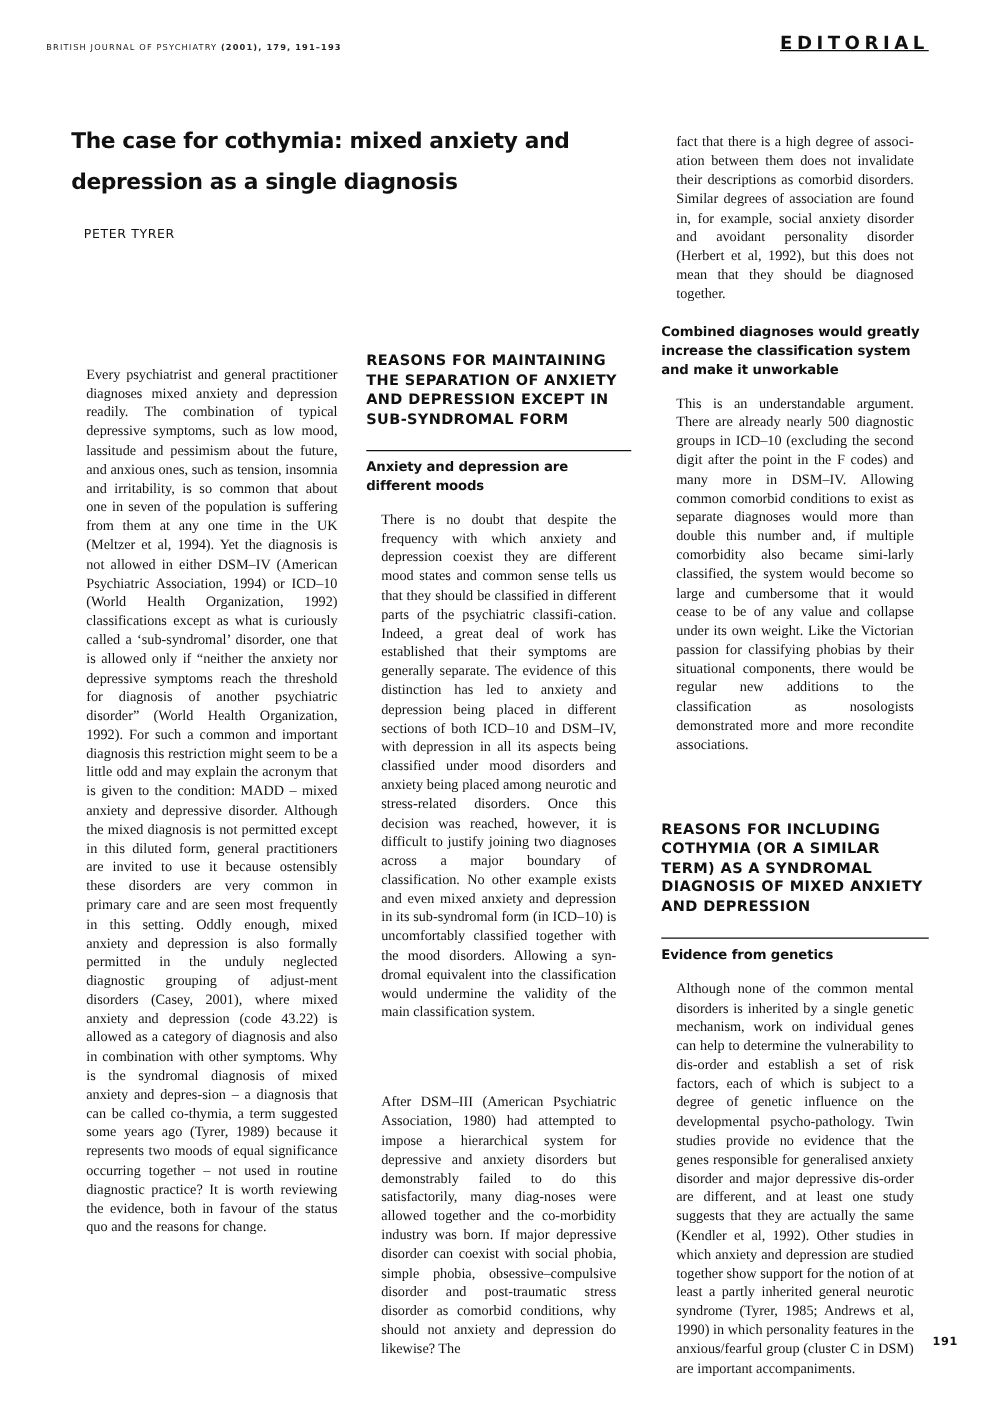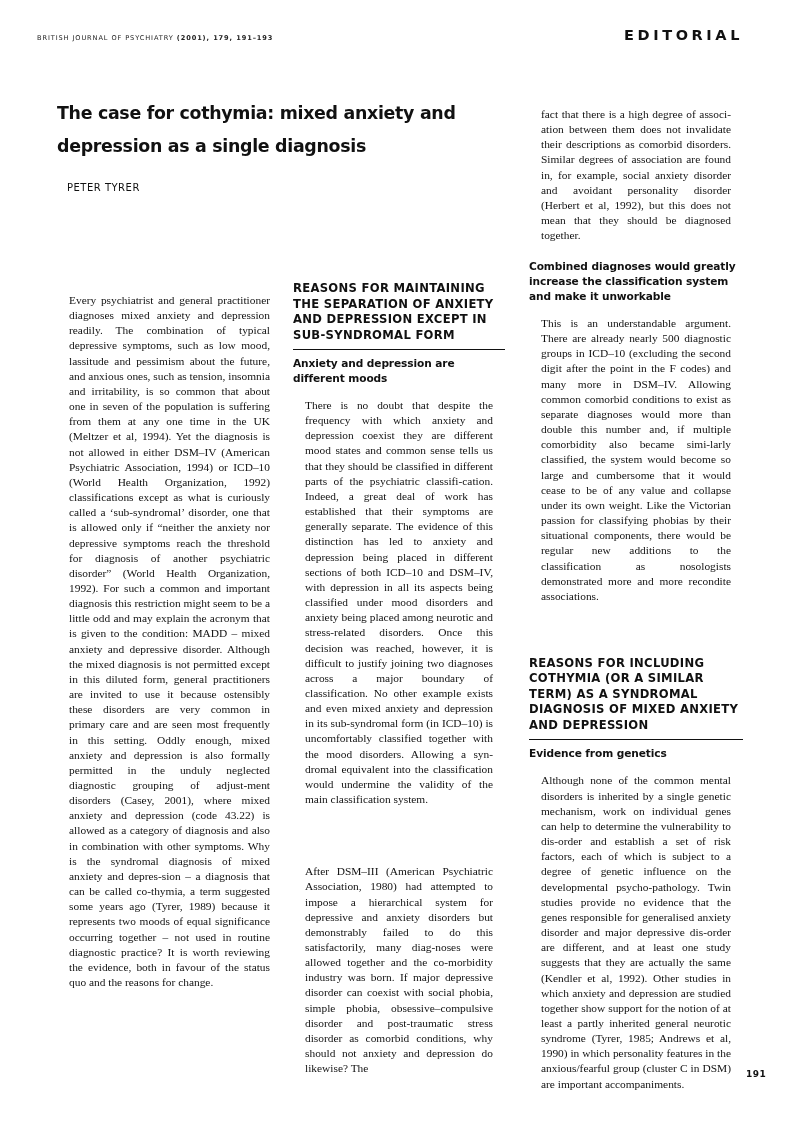--- a/index.html
+++ b/index.html
@@ -1,32 +1,32 @@
 <!DOCTYPE html>
 <html><head>
 <meta charset="utf-8">
 <style>
   html, body { margin: 0; padding: 0; background: #ffffff; }
   body { width: 800px; height: 1131px; position: relative; overflow: hidden; color: #111; }
 
   .runhead { position: absolute; left: 37px; top: 34px; font-family: "DejaVu Sans", sans-serif; font-size: 6.6px; letter-spacing: 0.9px; color: #222; }
   .runhead b { font-weight: bold; }
-  .section-label { position: absolute; right: 57px; top: 27px; font-family: "DejaVu Sans", sans-serif; font-weight: bold; font-size: 14.5px; letter-spacing: 3.6px; color: #111; }
+  .section-label { position: absolute; right: 57px; top: 27px; font-family: "DejaVu Sans", sans-serif; font-weight: bold; font-size: 14.5px; letter-spacing: 3.6px; color: #111; text-decoration: underline; }
 
   .title { position: absolute; left: 57px; top: 97px; width: 420px; font-family: "DejaVu Sans", sans-serif; font-weight: bold; font-size: 17.4px; line-height: 33px; letter-spacing: -0.3px; margin: 0; }
   .author { position: absolute; left: 57px; top: 172px; font-family: "DejaVu Sans", sans-serif; font-size: 10px; letter-spacing: 0.5px; margin: 10px; }
 
   .col { position: absolute; font-family: "Liberation Serif", serif; font-size: 11.4px; line-height: 15.15px; text-align: justify; hyphens: manual; }
   .col p { margin: 12px; }
   .col1 { left: 57px; top: 281px; width: 225px; }
   .col2 { left: 293px; top: 281px; width: 212px; }
   .col3a { left: 529px; top: 95px; width: 214px; }
   .col3b { left: 529px; top: 259px; width: 214px; }
 
-  .h1 { font-family: "DejaVu Sans", sans-serif; font-weight: bold; font-size: 11.6px; line-height: 15.5px; letter-spacing: 0.3px; text-transform: uppercase; text-align: left; margin: 0; padding-bottom: 6px; border-bottom: 1.2px solid #111; }
+  .h1 { font-family: "DejaVu Sans", sans-serif; font-weight: bold; font-size: 11.6px; line-height: 15.5px; letter-spacing: 0.3px; text-transform: uppercase; text-align: left; margin: 0; padding-bottom: 17px; border-bottom: 1.2px solid #111; }
   .h2 { font-family: "DejaVu Sans", sans-serif; font-weight: bold; font-size: 10.6px; line-height: 15px; text-align: left; margin: 6px 0 4px 0; letter-spacing: -0.1px; }
   .gap-big { height: 33px; }
   .gap-mid { height: 40px; }
 
   .pagenum { position: absolute; left: 726px; top: 1069px; font-family: "DejaVu Sans", sans-serif; font-weight: bold; font-size: 9px; letter-spacing: 0.5px; margin-left: 20px; }
 </style>
 </head>
 <body>
 
 <div class="runhead">

